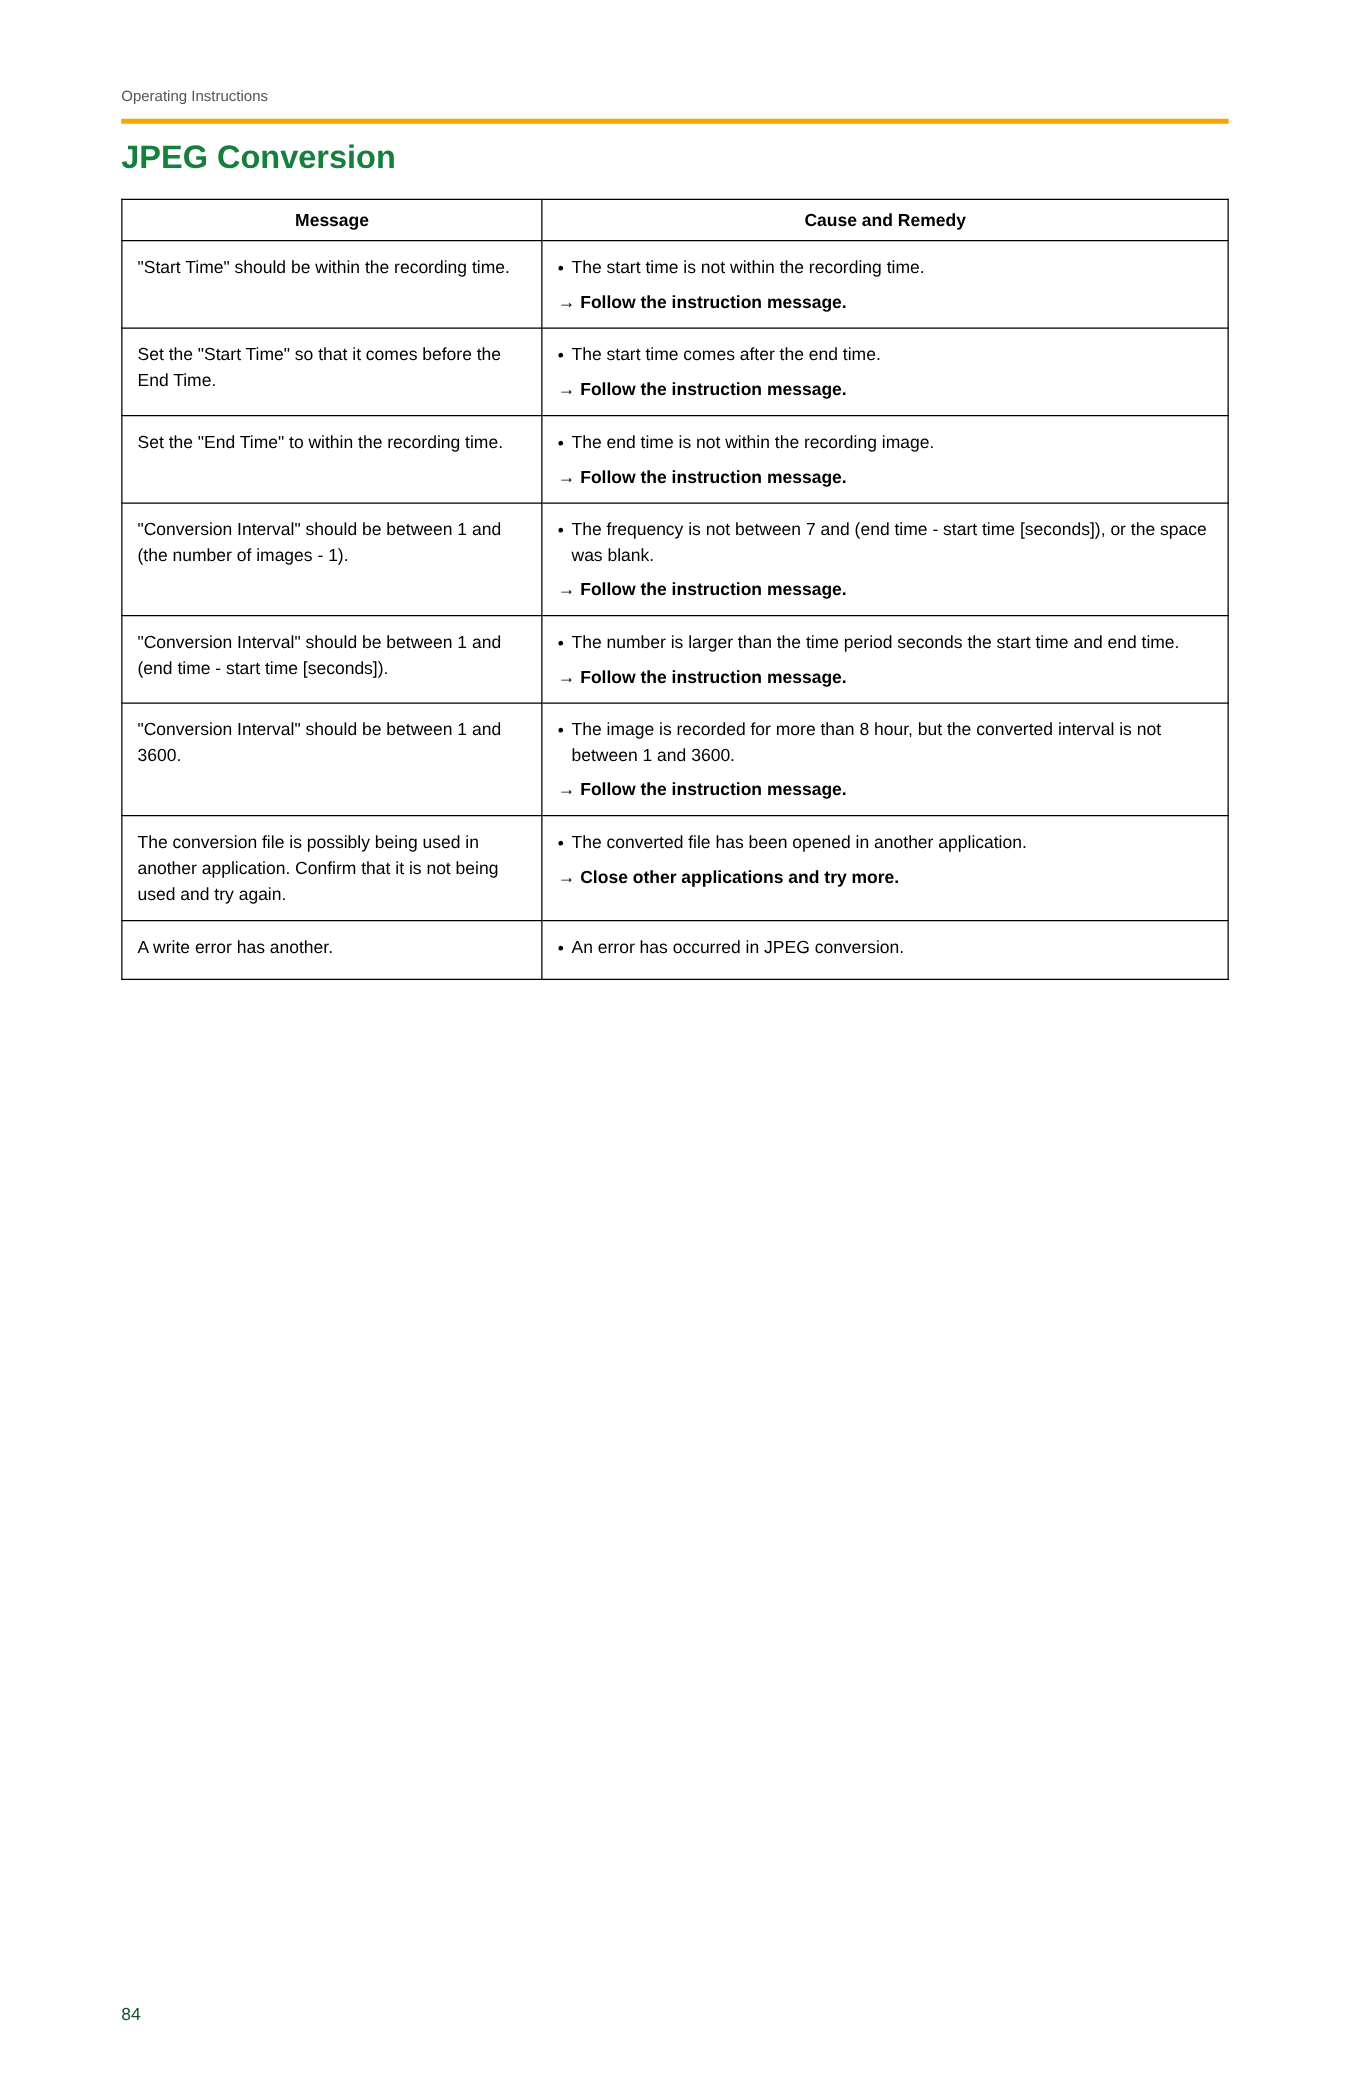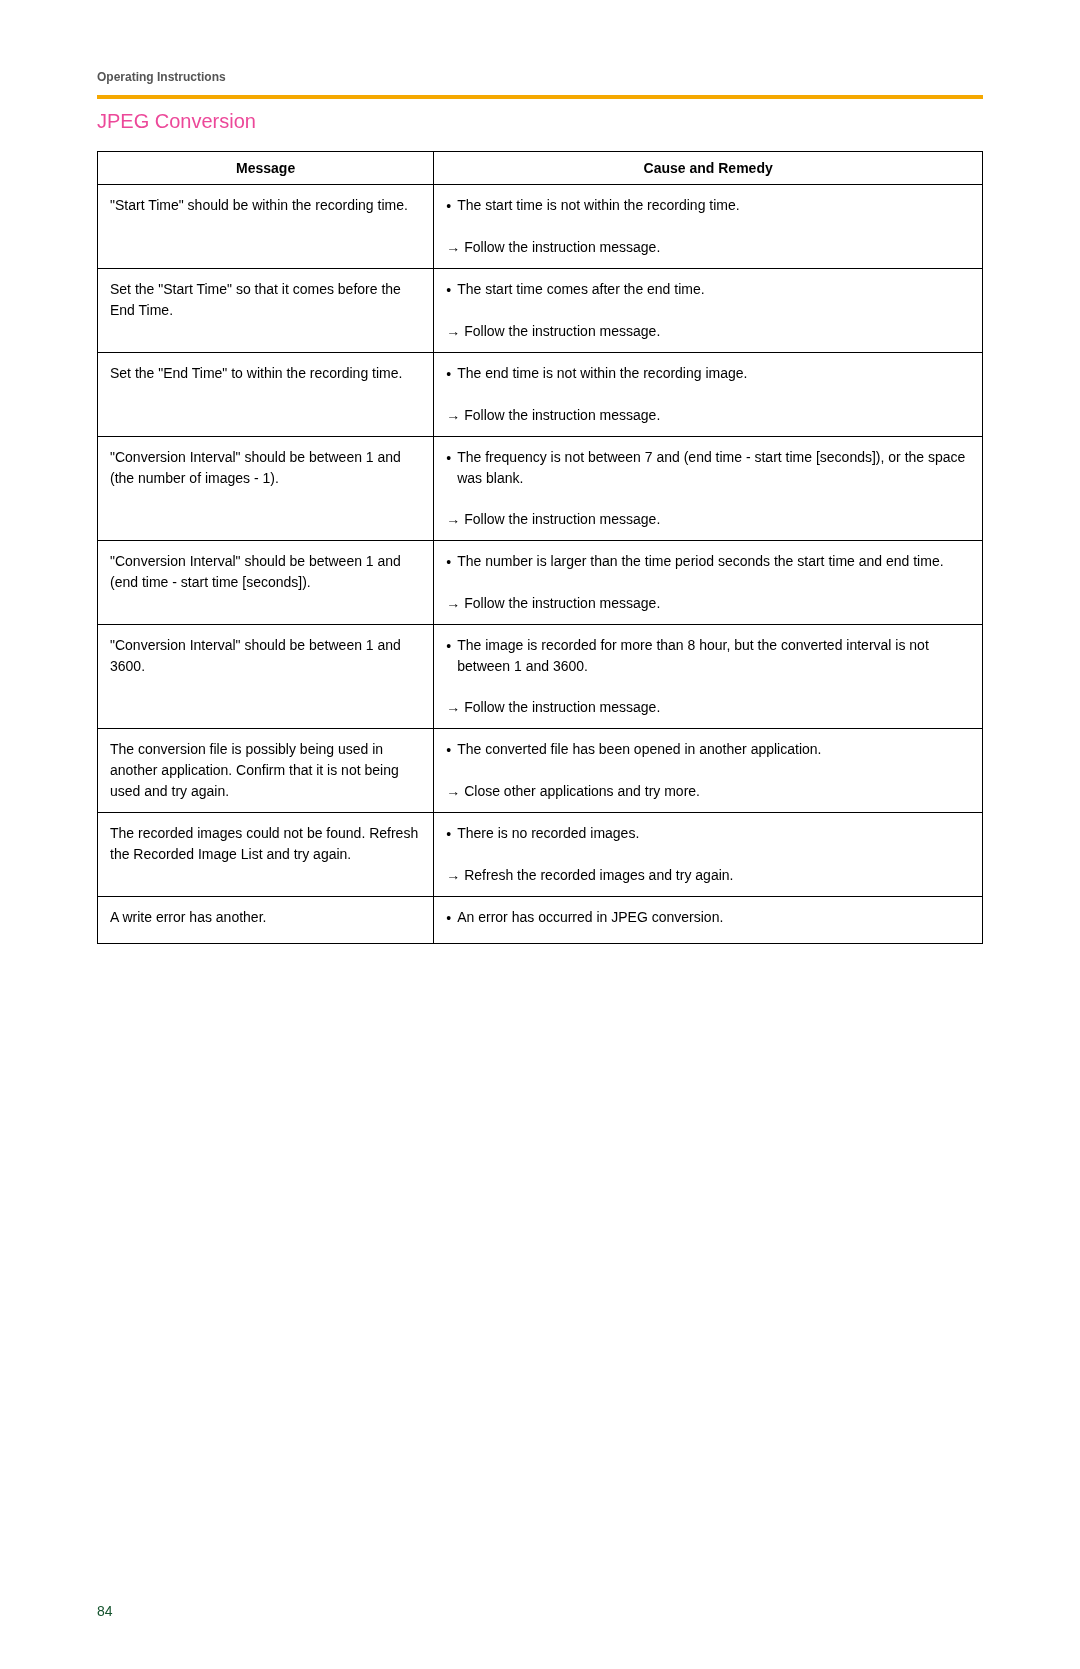--- a/index.html
+++ b/index.html
@@ -27,27 +27,26 @@
       left: 97px;
       right: 97px;
     }
 
     .breadcrumb {
       position: absolute;
       top: 70px;
       left: 97px;
       font-size: 12px;
       color: #555555;
+    }
+
+    .page-title {
+      font-size: 26px;
       font-weight: bold;
-    }
-
-    .page-title {
-      font-size: 20px;
-      font-weight: normal;
-      color: #ec4899;
+      color: #15803d;
       margin-top: 50px;
       margin-bottom: 18px;
     }
 
     table {
       width: 100%;
       border-collapse: collapse;
       font-size: 14px;
       padding-left: 48px;
     }
@@ -82,22 +81,23 @@
       margin-bottom: 4px;
     }
 
     .bullet-item .bullet {
       margin-right: 6px;
       margin-top: 1px;
       flex-shrink: 0;
     }
 
     .arrow-line {
-      margin-top: 20px;
+      margin-top: 6px;
       padding-left: 0;
+      font-weight: bold;
     }
 
     .page-number {
       position: absolute;
       bottom: 50px;
       left: 97px;
       font-size: 14px;
       color: #14532d;
     }
   </style>
@@ -182,30 +182,20 @@
         <td class="col-message">The conversion file is possibly being used in another application. Confirm that it is not being used and try again.</td>
         <td class="col-cause">
           <div class="bullet-item">
             <span class="bullet">•</span>
             <span>The converted file has been opened in another application.</span>
           </div>
           <div class="arrow-line">→ Close other applications and try more.</div>
         </td>
       </tr>
       <tr>
-        <td class="col-message">The recorded images could not be found. Refresh the Recorded Image List and try again.</td>
-        <td class="col-cause">
-          <div class="bullet-item">
-            <span class="bullet">•</span>
-            <span>There is no recorded images.</span>
-          </div>
-          <div class="arrow-line">→ Refresh the recorded images and try again.</div>
-        </td>
-      </tr>
-      <tr>
         <td class="col-message">A write error has another.</td>
         <td class="col-cause">
           <div class="bullet-item">
             <span class="bullet">•</span>
             <span>An error has occurred in JPEG conversion.</span>
           </div>
         </td>
       </tr>
     </tbody>
 </table>

